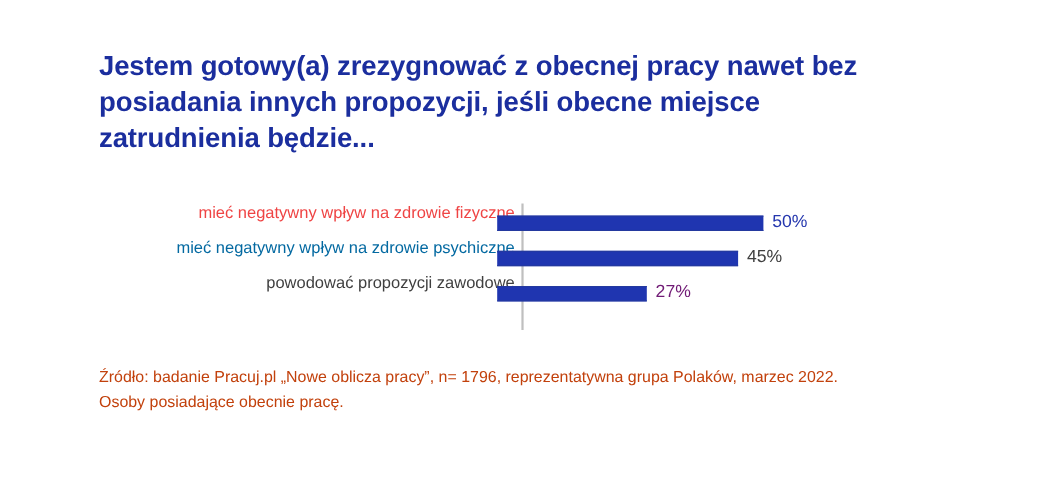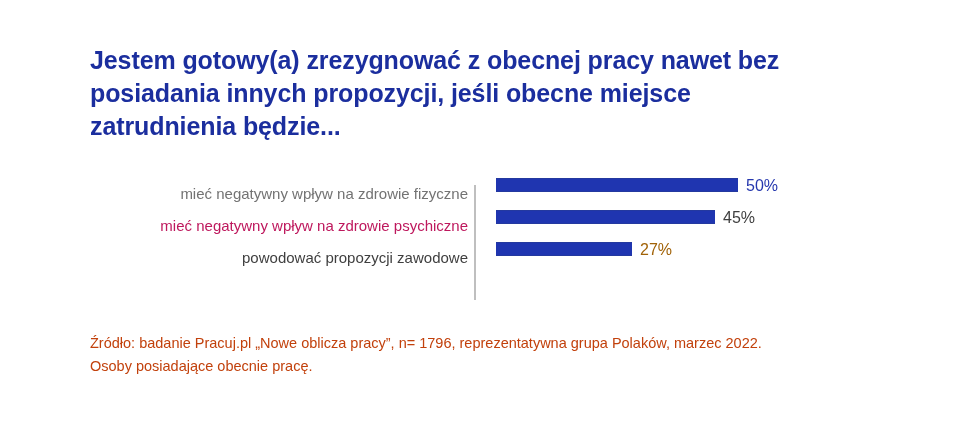--- a/index.html
+++ b/index.html
@@ -77,25 +77,25 @@
     line-height: 32px;
     white-space: nowrap;
     color: #3F3F3F;
     font-size: 15px;
     font-weight: normal;
     text-align: right;
   }
 
   .bar-wrap {
     position: absolute;
-    left: 496px;
+    left: 452px;
     top: 0;
     height: 32px;
     display: flex;
-    align-items: flex-start;
+    align-items: flex-end;
   }
 
   .bar {
     height: 14px;
     background: #1F35B0;
     border-top: 1px solid #24399f;
     border-bottom: 1px solid #24399f;
     box-sizing: border-box;
   }
 
@@ -129,40 +129,40 @@
 posiadania innych propozycji, jeśli obecne miejsce
 zatrudnienia będzie...</div>
 
   <div class="plot">
 
     <div class="axis-line" style="background: rgb(191, 191, 191);"></div>
 
     <div class="rows">
 
       <div class="bar-row">
-        <div class="cat-label" style="color: #737373;">mieć negatywny wpływ na zdrowie fizyczne</div>
+        <div class="cat-label" style="color: #ef4444;">mieć negatywny wpływ na zdrowie fizyczne</div>
         <div class="bar-wrap">
           <div class="bar" style="width: 242px; background: rgb(31, 53, 176);"></div>
           <div class="val-label" style="color: rgb(37, 55, 174);">50%</div>
         </div>
       </div>
 
       <div class="bar-row">
-        <div class="cat-label" style="color: #be185d;">mieć negatywny wpływ na zdrowie psychiczne</div>
+        <div class="cat-label" style="color: #0369a1;">mieć negatywny wpływ na zdrowie psychiczne</div>
         <div class="bar-wrap">
           <div class="bar" style="width: 219px; background: rgb(31, 53, 176);"></div>
           <div class="val-label" style="color: #404040;">45%</div>
         </div>
       </div>
 
       <div class="bar-row">
         <div class="cat-label" style="color: rgb(63, 63, 63);">powodować propozycji zawodowe</div>
         <div class="bar-wrap">
           <div class="bar" style="width: 136px; background: rgb(31, 53, 176);"></div>
-          <div class="val-label" style="color: #a16207;">27%</div>
+          <div class="val-label" style="color: #701a75;">27%</div>
         </div>
       </div>
 
     </div>
   </div>
 
   <div class="source" style="color: #c2410c;">Źródło: badanie Pracuj.pl „Nowe oblicza pracy”, n= 1796, reprezentatywna grupa Polaków, marzec 2022.
 Osoby posiadające obecnie pracę.</div>
 
 </div>

